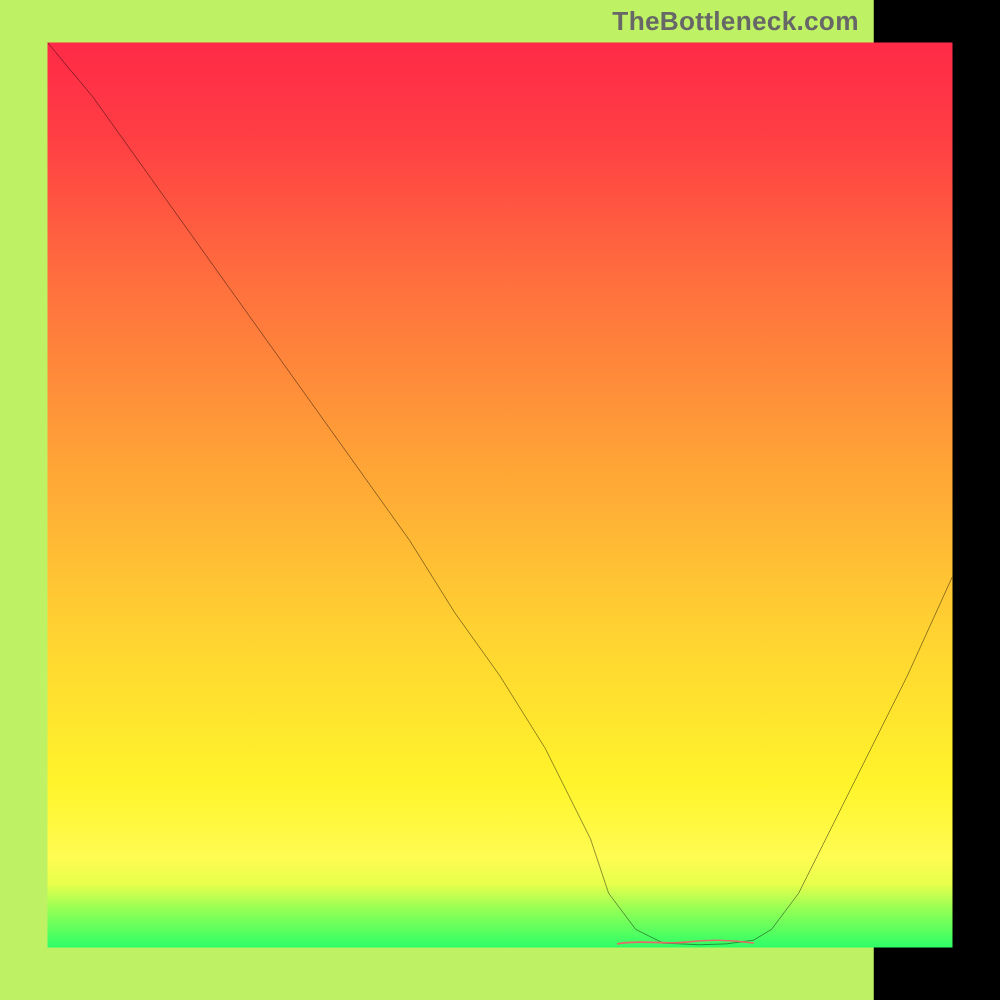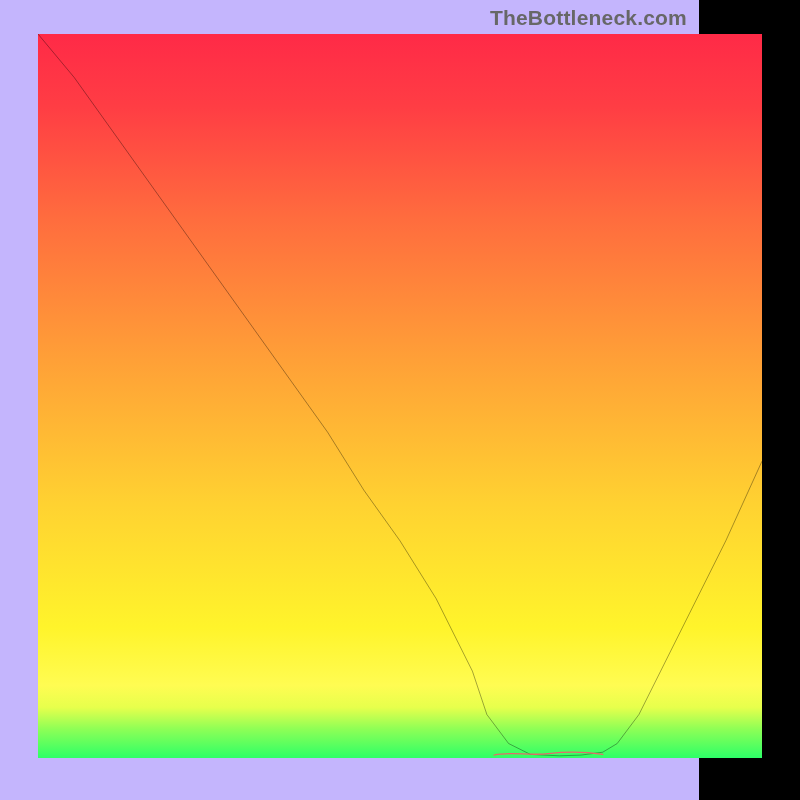--- a/index.html
+++ b/index.html
@@ -8,21 +8,21 @@
     width: 800px;
     height: 800px;
     background: #000;
     overflow: hidden;
     font-family: Arial, Helvetica, sans-serif;
   }
   .frame {
     position: relative;
     width: 699px;
     height: 800px;
-    background: #c4b5fd;
+    background: #bef264;
   }
   .watermark {
     position: absolute;
     top: 6px;
     right: 12px;
     color: #676767;
     font-size: 21px;
     font-weight: 600;
     letter-spacing: 0.2px;
     z-index: 10;

